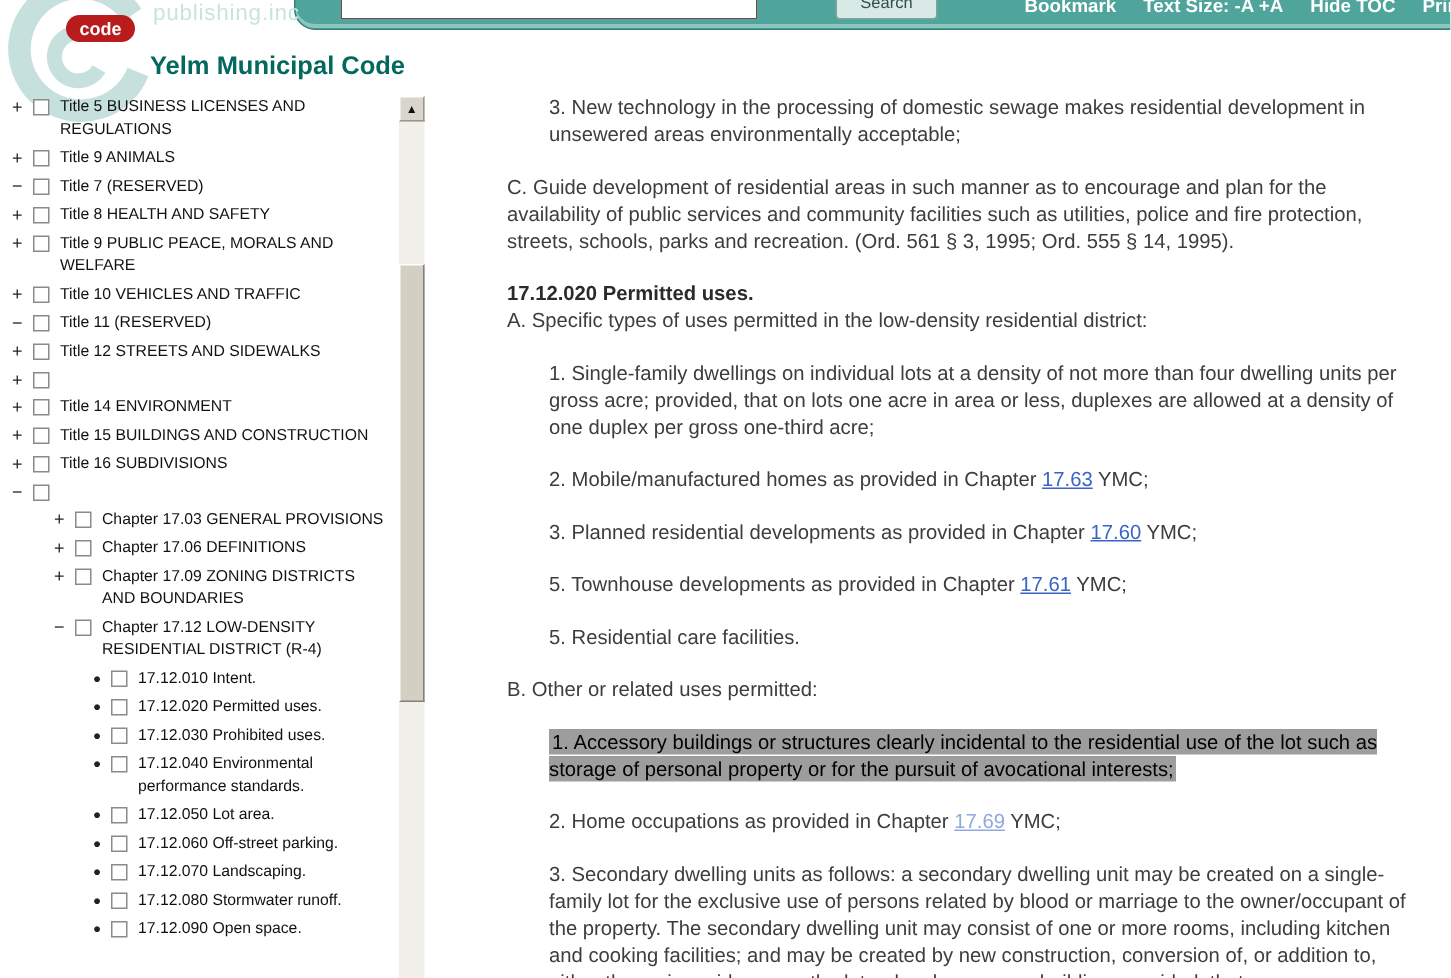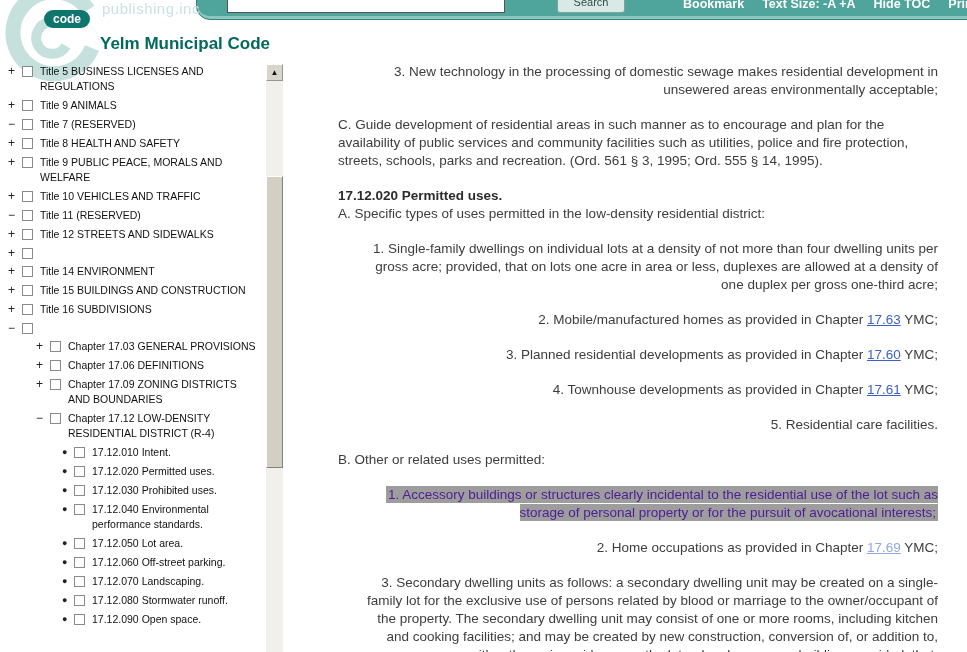--- a/index.html
+++ b/index.html
@@ -17,21 +17,21 @@
           background:#d9e9e6; border:1px solid #7fa39d; border-radius:3px;
           font-size:11px; color:#2f4f4a; }
   .band-links { position:absolute; left:486px; top:15px; display:flex; gap:18px;
           white-space:nowrap; }
   .band-link { color:#fff; font-weight:bold; font-size:12.5px; line-height:13px;
           cursor:pointer; }
 
   
   .logo-c { position:absolute; left:2px; top:-4px; }
   .logo-badge { position:absolute; left:44px; top:10px; height:18px; padding:0 9px;
-          background:#0f766e; border-radius:9px; color:#fff; font-weight:bold;
+          background:#b91c1c; border-radius:9px; color:#fff; font-weight:bold;
           font-size:12px; line-height:18px; }
   .logo-suffix { position:absolute; left:102px; top:0; font-size:15px;
           color:#c9e4e0; letter-spacing:0.5px; }
   .site-title { position:absolute; left:100px; top:34px; font-size:17px;
           font-weight:bold; color:#03685D;text-align:center; }
 
   
   .tree { position:absolute; left:8px; top:64px; width:250px; bottom:0; overflow:hidden;
           font-size:10.5px; color:#111; }
   .tree-row { display:flex; align-items:flex-start; margin-bottom:4px; line-height:15px; }
@@ -52,25 +52,25 @@
           border-top-color:#fff; border-left-color:#fff;
           font-size:8px; line-height:15px; text-align:center; color:#111; cursor:pointer; }
   .sbar-thumb { position:absolute; left:0; top:112px; width:17px; height:292px;
           background:#d3cfc3; border:1px solid #808080;
           border-top-color:#fff; border-left-color:#fff; cursor:grab; }
 
   
   .doc { position:absolute; left:338px; top:63px; width:600px; font-size:13.5px;
           color:#3d3d3d; line-height:18px; }
   .doc-p { margin:0 0 17px; }
-  .doc-p.indent { margin-left:28px;text-align:right; }
+  .doc-p.indent { margin-left:28px; }
   .doc-h { font-weight:bold; color:#2b2b2b; margin:0; }
   .link { color:#3a63c6; text-decoration:underline; cursor:pointer; }
   .link.light { color:#8fa9e0; }
-  .selection { background:#9d9d9d; color:#4c1d95; padding:1px 2px; }
+  .selection { background:#9d9d9d; color:#000000; padding:1px 2px; }
 </style>
 </head>
 <body>
 
 <div class="stage">
 
   <div class="band">
     <input class="search-input" type="text" value="" style="">
     <button class="search-btn">Search</button>
     <div class="band-links">
@@ -227,21 +227,21 @@
   </div>
 
   <div class="doc" id="doc">
       <div class="doc-p indent">3. New technology in the processing of domestic sewage makes residential development in unsewered areas environmentally acceptable;</div>
       <div class="doc-p">C. Guide development of residential areas in such manner as to encourage and plan for the availability of public services and community facilities such as utilities, police and fire protection, streets, schools, parks and recreation. (Ord. 561 § 3, 1995; Ord. 555 § 14, 1995).</div>
       <div class="doc-h">17.12.020 Permitted uses.</div>
       <div class="doc-p">A. Specific types of uses permitted in the low-density residential district:</div>
       <div class="doc-p indent">1. Single-family dwellings on individual lots at a density of not more than four dwelling units per gross acre; provided, that on lots one acre in area or less, duplexes are allowed at a density of one duplex per gross one-third acre;</div>
       <div class="doc-p indent"><span>2. Mobile/manufactured homes as provided in Chapter </span><span class="link">17.63</span><span> YMC;</span></div>
       <div class="doc-p indent"><span>3. Planned residential developments as provided in Chapter </span><span class="link">17.60</span><span> YMC;</span></div>
-      <div class="doc-p indent"><span>4. Townhouse developments as provided in Chapter </span><span class="link">17.61</span><span> YMC;</span></div>
+      <div class="doc-p indent"><span>5. Townhouse developments as provided in Chapter </span><span class="link">17.61</span><span> YMC;</span></div>
       <div class="doc-p indent">5. Residential care facilities.</div>
       <div class="doc-p">B. Other or related uses permitted:</div>
       <div class="doc-p indent"><span class="selection">1. Accessory buildings or structures clearly incidental to the residential use of the lot such as storage of personal property or for the pursuit of avocational interests;</span></div>
       <div class="doc-p indent"><span>2. Home occupations as provided in Chapter </span><span class="link light">17.69</span><span> YMC;</span></div>
       <div class="doc-p indent">3. Secondary dwelling units as follows: a secondary dwelling unit may be created on a single-family lot for the exclusive use of persons related by blood or marriage to the owner/occupant of the property. The secondary dwelling unit may consist of one or more rooms, including kitchen and cooking facilities; and may be created by new construction, conversion of, or addition to, either the main residence on the lot or legal accessory building; provided, that:</div>
     </div>
 
 </div>
 
 </body></html>

